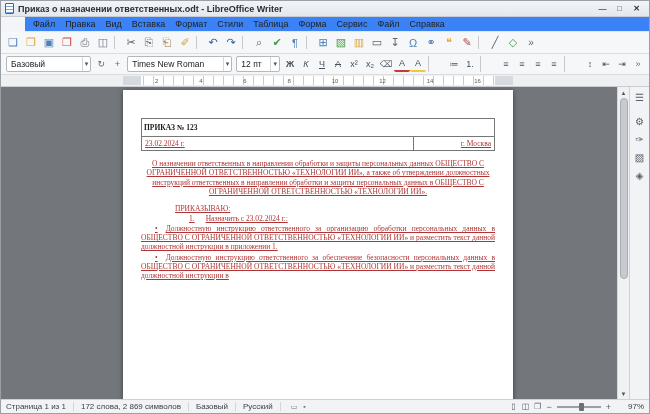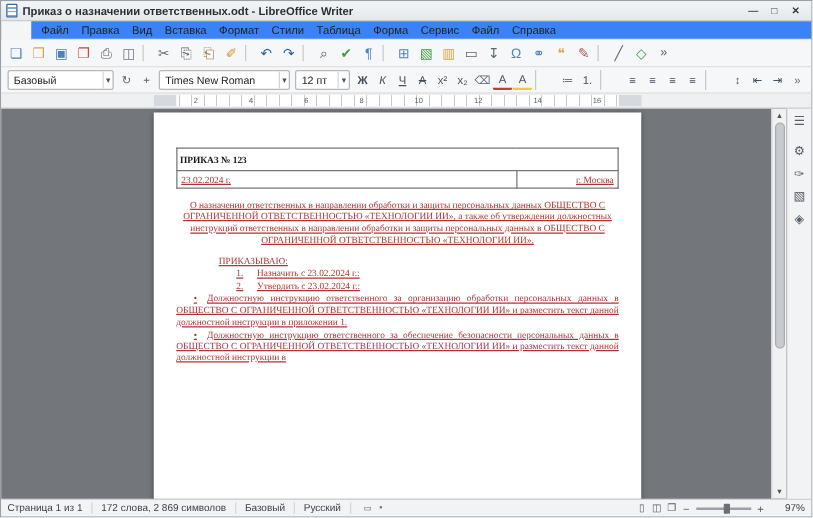--- a/index.html
+++ b/index.html
@@ -234,23 +234,20 @@
             </tr>
           </tbody>
         </table>
 
         <p class="para subject ins" data-name="order-subject-paragraph">О назначении ответственных в направлении обработки и защиты персональных данных ОБЩЕСТВО С ОГРАНИЧЕННОЙ ОТВЕТСТВЕННОСТЬЮ «ТЕХНОЛОГИИ ИИ», а также об утверждении должностных инструкций ответственных в направлении обработки и защиты персональных данных в ОБЩЕСТВО С ОГРАНИЧЕННОЙ ОТВЕТСТВЕННОСТЬЮ «ТЕХНОЛОГИИ ИИ».</p>
         <p class="para orderword ins" data-name="order-word-paragraph">ПРИКАЗЫВАЮ:</p>
 
         <p class="para point ins" data-name="numbered-item-1">
           <span class="no" data-name="item-number">1.</span><span data-name="item-text">Назначить с 23.02.2024 г.:</span>
         </p>
-        <p class="para point ins" data-name="numbered-item-2">
-          <span class="no" data-name="item-number">2.</span><span data-name="item-text">Утвердить с 23.02.2024 г.:</span>
-        </p>
         <p class="para bullet ins" data-name="bullet-item-2">
           <span class="bu" data-name="bullet-marker">•</span><span data-name="bullet-text">Должностную инструкцию ответственного за организацию обработки персональных данных в ОБЩЕСТВО С ОГРАНИЧЕННОЙ ОТВЕТСТВЕННОСТЬЮ «ТЕХНОЛОГИИ ИИ» и разместить текст данной должностной инструкции в приложении 1.</span>
         </p>
         <p class="para bullet ins" data-name="bullet-item-3">
           <span class="bu" data-name="bullet-marker">•</span><span data-name="bullet-text">Должностную инструкцию ответственного за обеспечение безопасности персональных данных в ОБЩЕСТВО С ОГРАНИЧЕННОЙ ОТВЕТСТВЕННОСТЬЮ «ТЕХНОЛОГИИ ИИ» и разместить текст данной должностной инструкции в</span>
         </p>
       </div>
 
       <div class="vscroll" data-name="vertical-scrollbar">
         <span class="scroll-arrow" data-name="scroll-up-icon">▲</span>

